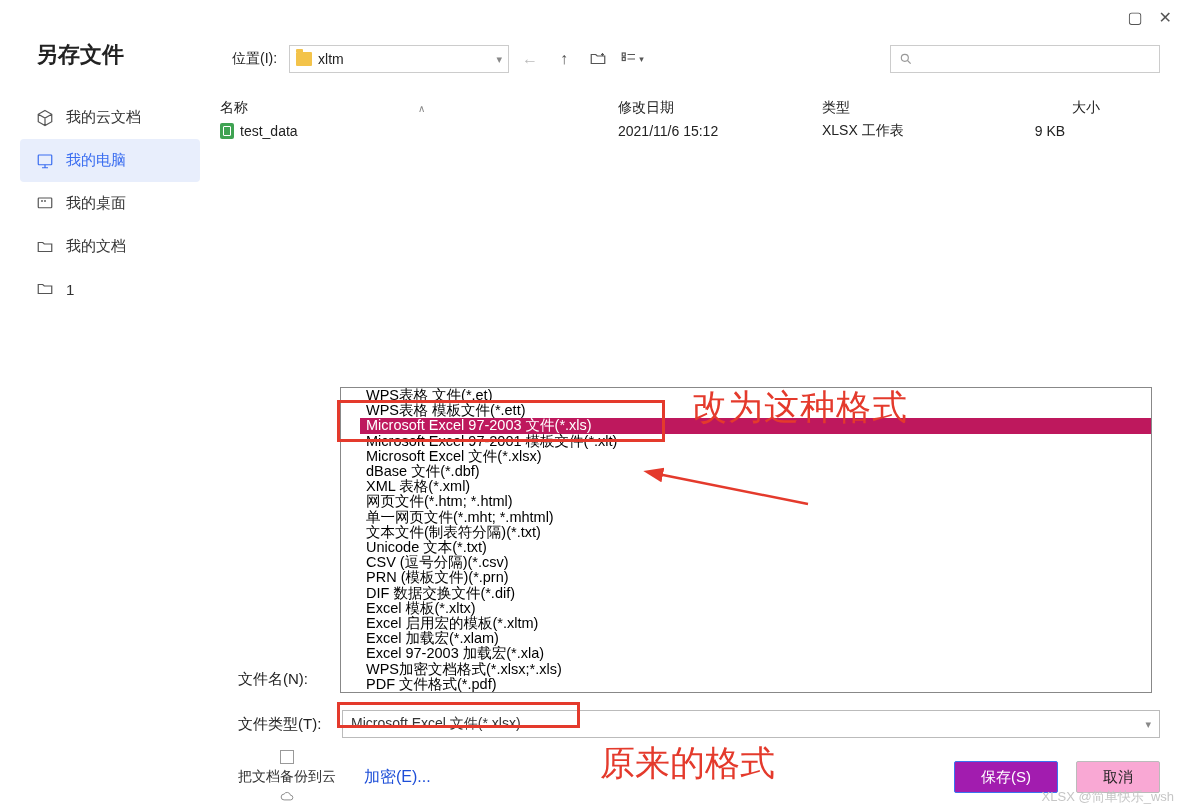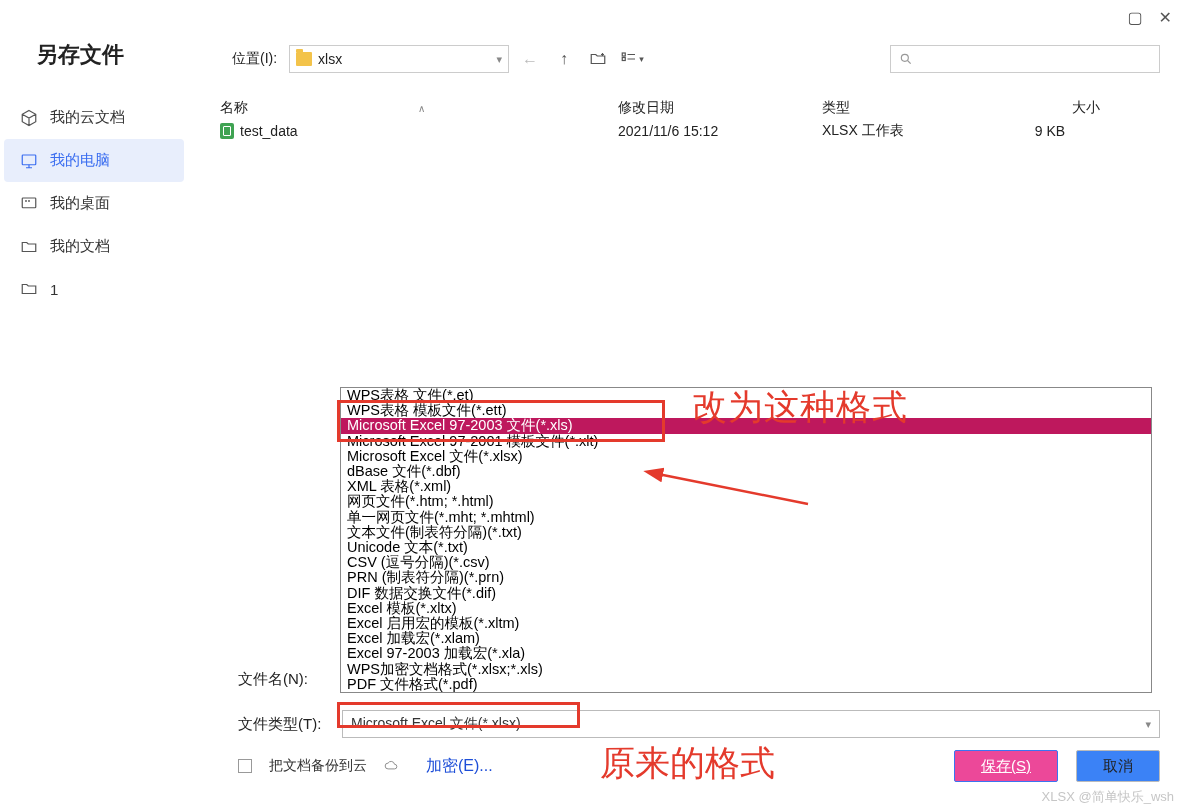--- a/index.html
+++ b/index.html
@@ -3,21 +3,21 @@
 <meta charset="utf-8">
 <style>
 * { margin: 0; padding: 0; box-sizing: border-box; font-family: "Microsoft YaHei", "PingFang SC", sans-serif; }
 body { width: 1184px; height: 810px; background: #fff; position: relative; overflow: hidden; }
 
 .window-controls { position: absolute; top: 8px; right: 12px; display: flex; gap: 16px; }
 .window-controls span { font-size: 16px; color: #555; cursor: default; }
 
 .title { position: absolute; top: 40px; left: 36px; font-size: 22px; font-weight: 700; color: #222; }
 
-.sidebar { position: absolute; top: 96px; left: 4px; width: 180px; }
+.sidebar { position: absolute; top: 96px; left: 20px; width: 180px; }
 .sidebar-item { display: flex; align-items: center; gap: 12px; padding: 12px 16px; font-size: 15px; color: #333; border-radius: 4px; cursor: pointer; }
 .sidebar-item.active { background: #e8eefc; color: #3a6df0; }
 .sidebar-item .icon { width: 18px; height: 18px; display: flex; align-items: center; justify-content: center; }
 
 .toolbar { position: absolute; top: 44px; left: 232px; right: 24px; height: 30px; display: flex; align-items: center; gap: 8px; }
 .toolbar .loc-label { font-size: 14px; color: #222; margin-right: 4px; }
 .path-box { display: flex; align-items: center; border: 1px solid #ccc; height: 28px; width: 220px; padding: 0 6px; gap: 6px; }
 .folder-ico { width: 16px; height: 14px; background: #f3c34a; border-radius: 1px; position: relative; }
 .folder-ico::before { content: ""; position: absolute; top: -3px; left: 0; width: 7px; height: 3px; background: #f3c34a; border-radius: 1px 1px 0 0; }
 .path-text { font-size: 14px; color: #222; flex: 1; }
@@ -36,37 +36,37 @@
 
 .file-row { position: absolute; top: 120px; left: 216px; right: 24px; height: 22px; display: flex; font-size: 14px; color: #222; align-items: center; }
 .file-row .cell { padding-left: 4px; }
 .file-row .name { width: 398px; display: flex; align-items: center; gap: 6px; }
 .file-row .date { width: 204px; }
 .file-row .type { width: 178px; }
 .file-row .size { flex: 1; text-align: center; padding-right: 60px; }
 .xlsx-ico { width: 14px; height: 16px; background: #3fa352; border-radius: 2px; position: relative; }
 .xlsx-ico::after { content: ""; position: absolute; inset: 3px; border: 1px solid #fff; border-radius: 1px; }
 
-.dropdown-list { position: absolute; top: 387px; left: 340px; width: 812px; background: #fff; border: 1px solid #888; font-family: "SimSun", "NSimSun", monospace; font-size: 14.5px; line-height: 15.2px; }
+.dropdown-list { position: absolute; top: 387px; left: 340px; width: 812px; background: #fff; border: 1px solid #888; font-family: "SimSun", "NSimSun", monospace; font-size: 14.5px; line-height: 15.2px; padding-left: 19px; }
 .dropdown-list .opt { padding: 0 6px; white-space: nowrap; color: #000; cursor: pointer; }
 .dropdown-list .opt.sel { background: #be185d; color: #fff; }
 
 .form-row { position: absolute; left: 238px; right: 24px; display: flex; align-items: center; gap: 6px; }
 .form-row.filename { top: 670px; }
 .form-row.filetype { top: 710px; }
 .form-label { font-size: 15px; color: #222; width: 98px; }
 .type-select { flex: 1; height: 28px; border: 1px solid #bbb; display: flex; align-items: center; padding: 0 8px; font-size: 14px; color: #333; justify-content: space-between; }
 
 .bottom-bar { position: absolute; left: 238px; right: 24px; top: 750px; display: flex; align-items: center; gap: 18px; }
 .checkbox { width: 14px; height: 14px; border: 1px solid #999; }
-.backup-label { font-size: 14px; color: #333; display: flex; align-items: center; gap: 17px; }
+.backup-label { font-size: 14px; color: #333; display: flex; align-items: center; gap: 4px; flex-direction: column; }
 .encrypt { font-size: 16px; color: #1d4ed8; margin-left: 10px; cursor: pointer; }
 .btn { height: 32px; padding: 0 26px; font-size: 15px; border: 1px solid #bbb; display: flex; align-items: center; cursor: pointer; border-radius: 2px; }
-.btn.primary { background: #ec4899; color: #fff; border-color: #3a74f1; margin-left: auto; text-decoration: underline; }
-.btn.secondary { background: #3b82f6; color: #222; }
+.btn.primary { background: #a21caf; color: #fff; border-color: #3a74f1; margin-left: auto; }
+.btn.secondary { background: #f9a8d4; color: #222; }
 
 .anno-box { position: absolute; border: 3px solid #e43a2c; }
 .anno-box.a1 { top: 400px; left: 337px; width: 328px; height: 42px; }
 .anno-box.a2 { top: 702px; left: 337px; width: 243px; height: 26px; }
 .anno-text { position: absolute; color: #e43a2c; font-size: 35px; font-family: "SimSun", serif; font-weight: 400; }
 .anno-text.t1 { top: 384px; left: 692px; letter-spacing: 1px; }
 .anno-text.t2 { top: 740px; left: 600px; }
 .arrow-svg { position: absolute; top: 414px; left: 638px; width: 200px; height: 100px; pointer-events: none; }
 
 .watermark { position: absolute; bottom: 4px; right: 10px; font-size: 13px; color: #c6c6c6; }
@@ -124,21 +124,21 @@
         </svg>
       </span>
     <span>1</span>
   </div>
 </div>
 
 <div class="toolbar">
   <span class="loc-label">位置(I):</span>
   <div class="path-box">
     <span class="folder-ico"></span>
-    <span class="path-text">xlsx</span>
+    <span class="path-text">xltm</span>
     <span class="chevron">▾</span>
   </div>
   <span class="tool-btn" style="color:#bbb">←</span>
   <span class="tool-btn">↑</span>
   <span class="tool-btn">
       <svg viewBox="0 0 24 24" width="18" height="18" fill="none" stroke="#555" stroke-width="1.6">
         <path d="M3 6h6l2 2h10v10H3z"></path>
         <path d="M18 4v4M16 6h4"></path>
       </svg>
     </span>
@@ -184,21 +184,21 @@
     <div class="opt sel">Microsoft Excel 97-2003 文件(*.xls)</div>
     <div class="opt">Microsoft Excel 97-2001 模板文件(*.xlt)</div>
     <div class="opt">Microsoft Excel 文件(*.xlsx)</div>
     <div class="opt">dBase 文件(*.dbf)</div>
     <div class="opt">XML 表格(*.xml)</div>
     <div class="opt">网页文件(*.htm; *.html)</div>
     <div class="opt">单一网页文件(*.mht; *.mhtml)</div>
     <div class="opt">文本文件(制表符分隔)(*.txt)</div>
     <div class="opt">Unicode 文本(*.txt)</div>
     <div class="opt">CSV (逗号分隔)(*.csv)</div>
-    <div class="opt">PRN (制表符分隔)(*.prn)</div>
+    <div class="opt">PRN (模板文件)(*.prn)</div>
     <div class="opt">DIF 数据交换文件(*.dif)</div>
     <div class="opt">Excel 模板(*.xltx)</div>
     <div class="opt">Excel 启用宏的模板(*.xltm)</div>
     <div class="opt">Excel 加载宏(*.xlam)</div>
     <div class="opt">Excel 97-2003 加载宏(*.xla)</div>
     <div class="opt">WPS加密文档格式(*.xlsx;*.xls)</div>
     <div class="opt">PDF 文件格式(*.pdf)</div>
   </div>
 
 <div class="form-row filename">

